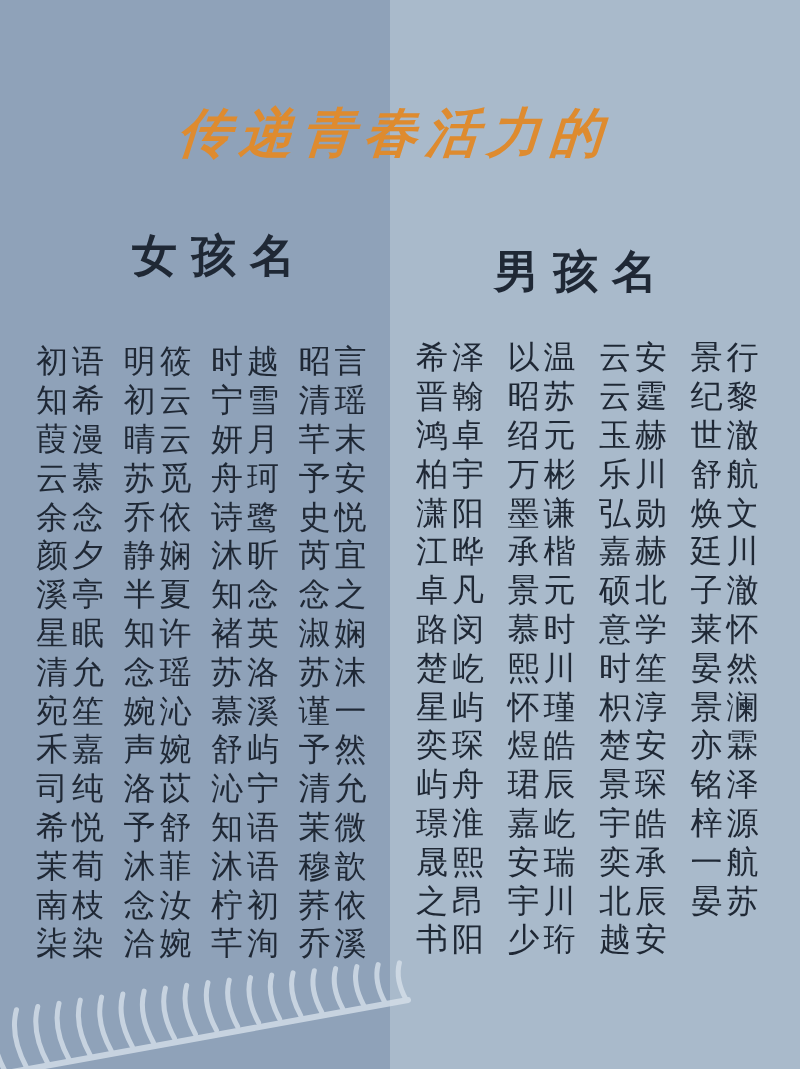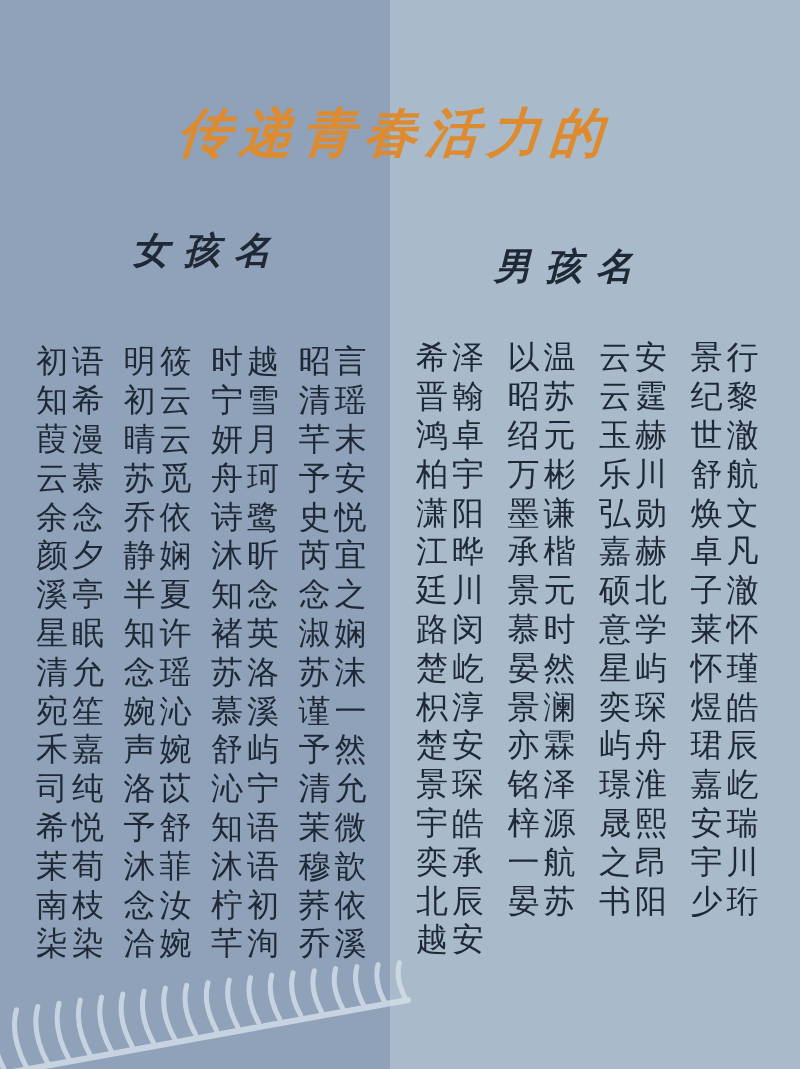--- a/index.html
+++ b/index.html
@@ -9,22 +9,22 @@
   }
   .bg-left{position:absolute;left:0;top:0;width:390px;height:1069px;background:#8fa2b9;}
   .bg-right{position:absolute;left:390px;top:0;width:410px;height:1069px;background:#a9bacb;}
   .page-title{
     position:absolute;left:178px;top:98px;width:460px;
     font-size:53px;font-weight:bold;font-style:italic;
     color:#de8b2f;letter-spacing:9px;white-space:nowrap;
     transform:skewX(-4deg);
   }
   .section-title{
-    position:absolute;font-size:37px;font-weight:bold;color:#1f2835;
-    letter-spacing:14px;white-space:nowrap;font-style:italic;
+    position:absolute;font-size:45px;font-weight:bold;color:#1f2835;
+    letter-spacing:14px;white-space:nowrap;
   }
   .girls-title{left:132px;top:226px;}
   .boys-title{left:494px;top:242px;}
   .name-grid{
     position:absolute;display:grid;grid-auto-rows:38.8px;align-items:center;
   }
   .girls-grid{left:36px;top:342px;width:350px;grid-template-columns:repeat(4,1fr);}
   .boys-grid{left:416px;top:338px;width:366px;grid-template-columns:repeat(4,1fr);}
   .name{
     font-size:32px;color:#1f2835;letter-spacing:4px;white-space:nowrap;line-height:38px;
@@ -153,30 +153,32 @@
       <span class="name">万彬</span>
       <span class="name">乐川</span>
       <span class="name">舒航</span>
       <span class="name">潇阳</span>
       <span class="name">墨谦</span>
       <span class="name">弘勋</span>
       <span class="name">焕文</span>
       <span class="name">江晔</span>
       <span class="name">承楷</span>
       <span class="name">嘉赫</span>
+      <span class="name">廷川</span>
       <span class="name">卓凡</span>
-      <span class="name">廷川</span>
       <span class="name">景元</span>
       <span class="name">硕北</span>
       <span class="name">子澈</span>
       <span class="name">路闵</span>
       <span class="name">慕时</span>
       <span class="name">意学</span>
       <span class="name">莱怀</span>
       <span class="name">楚屹</span>
+      <span class="name">熙川</span>
+      <span class="name">时笙</span>
       <span class="name">晏然</span>
       <span class="name">星屿</span>
       <span class="name">怀瑾</span>
       <span class="name">枳淳</span>
       <span class="name">景澜</span>
       <span class="name">奕琛</span>
       <span class="name">煜皓</span>
       <span class="name">楚安</span>
       <span class="name">亦霖</span>
       <span class="name">屿舟</span>

